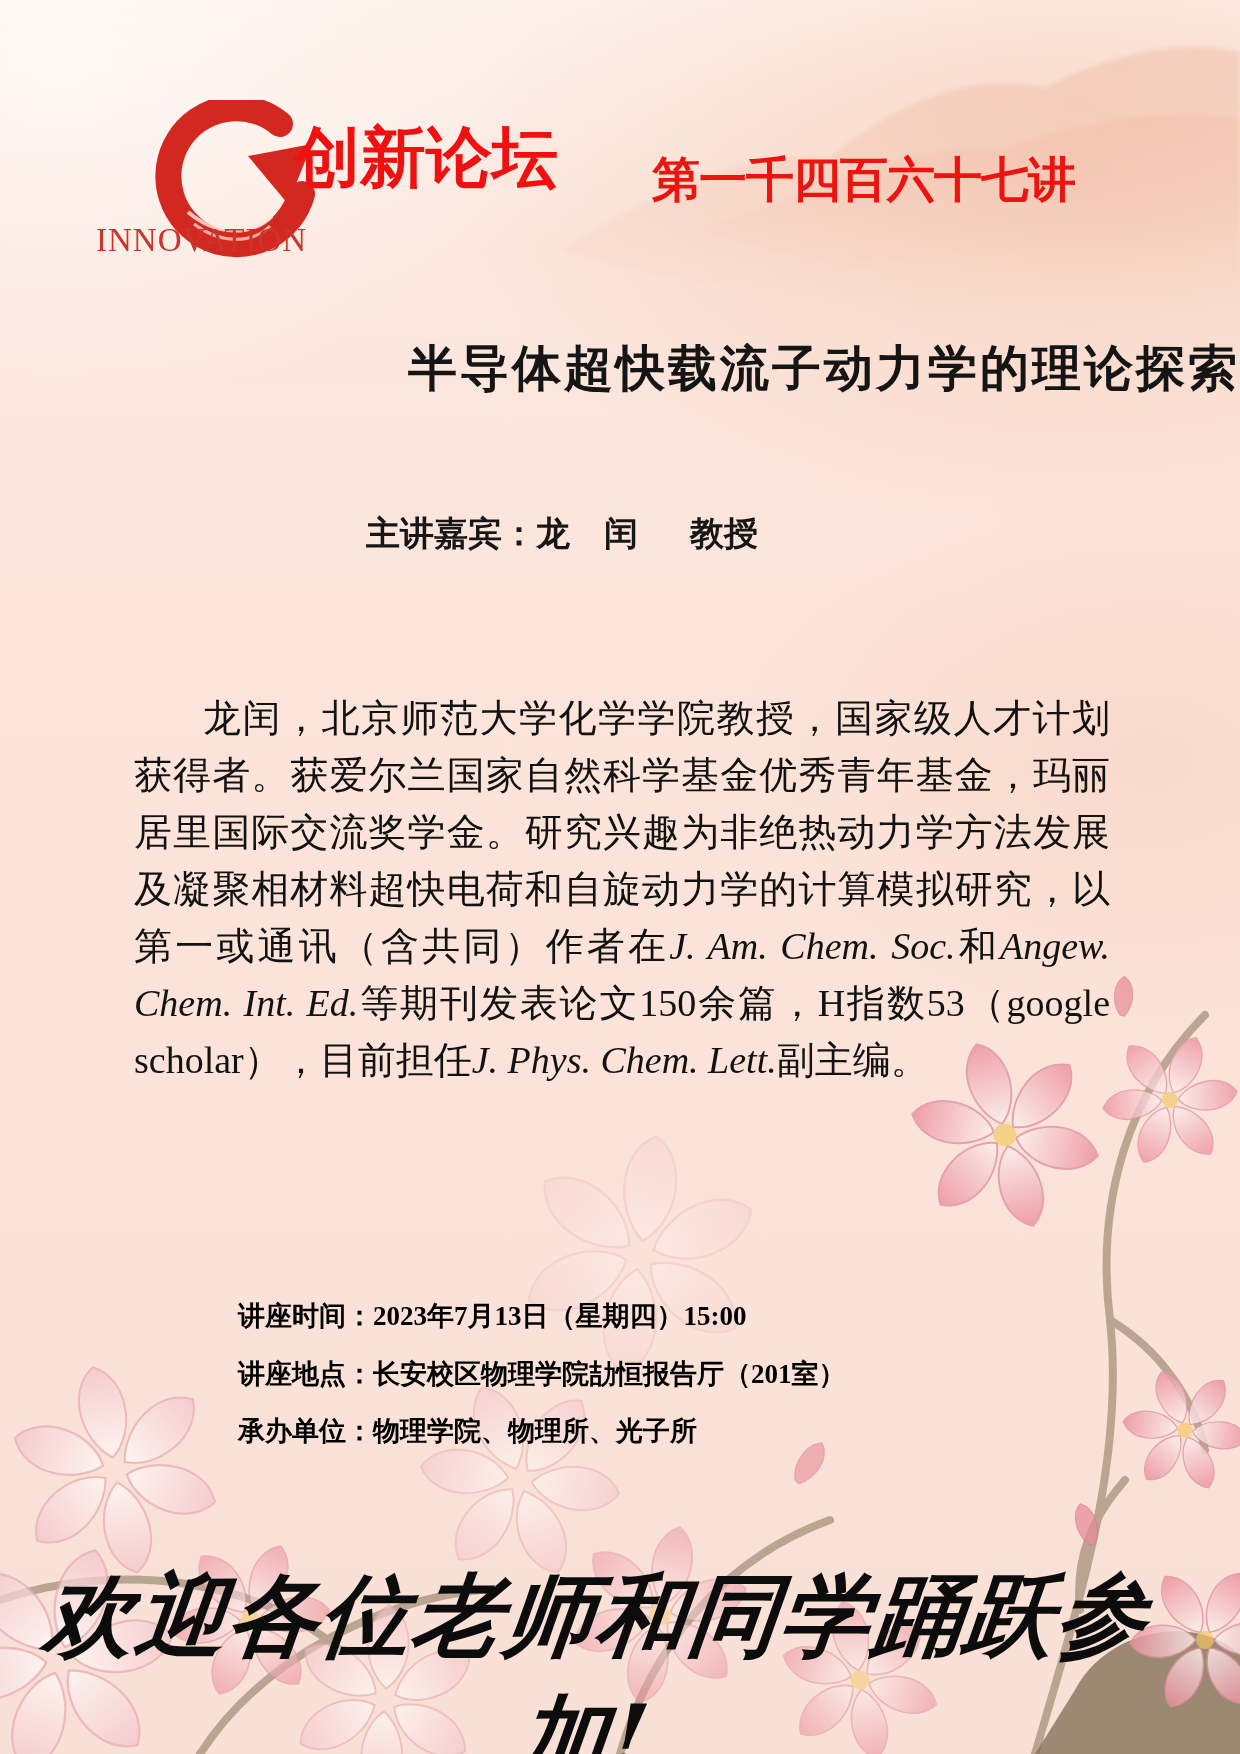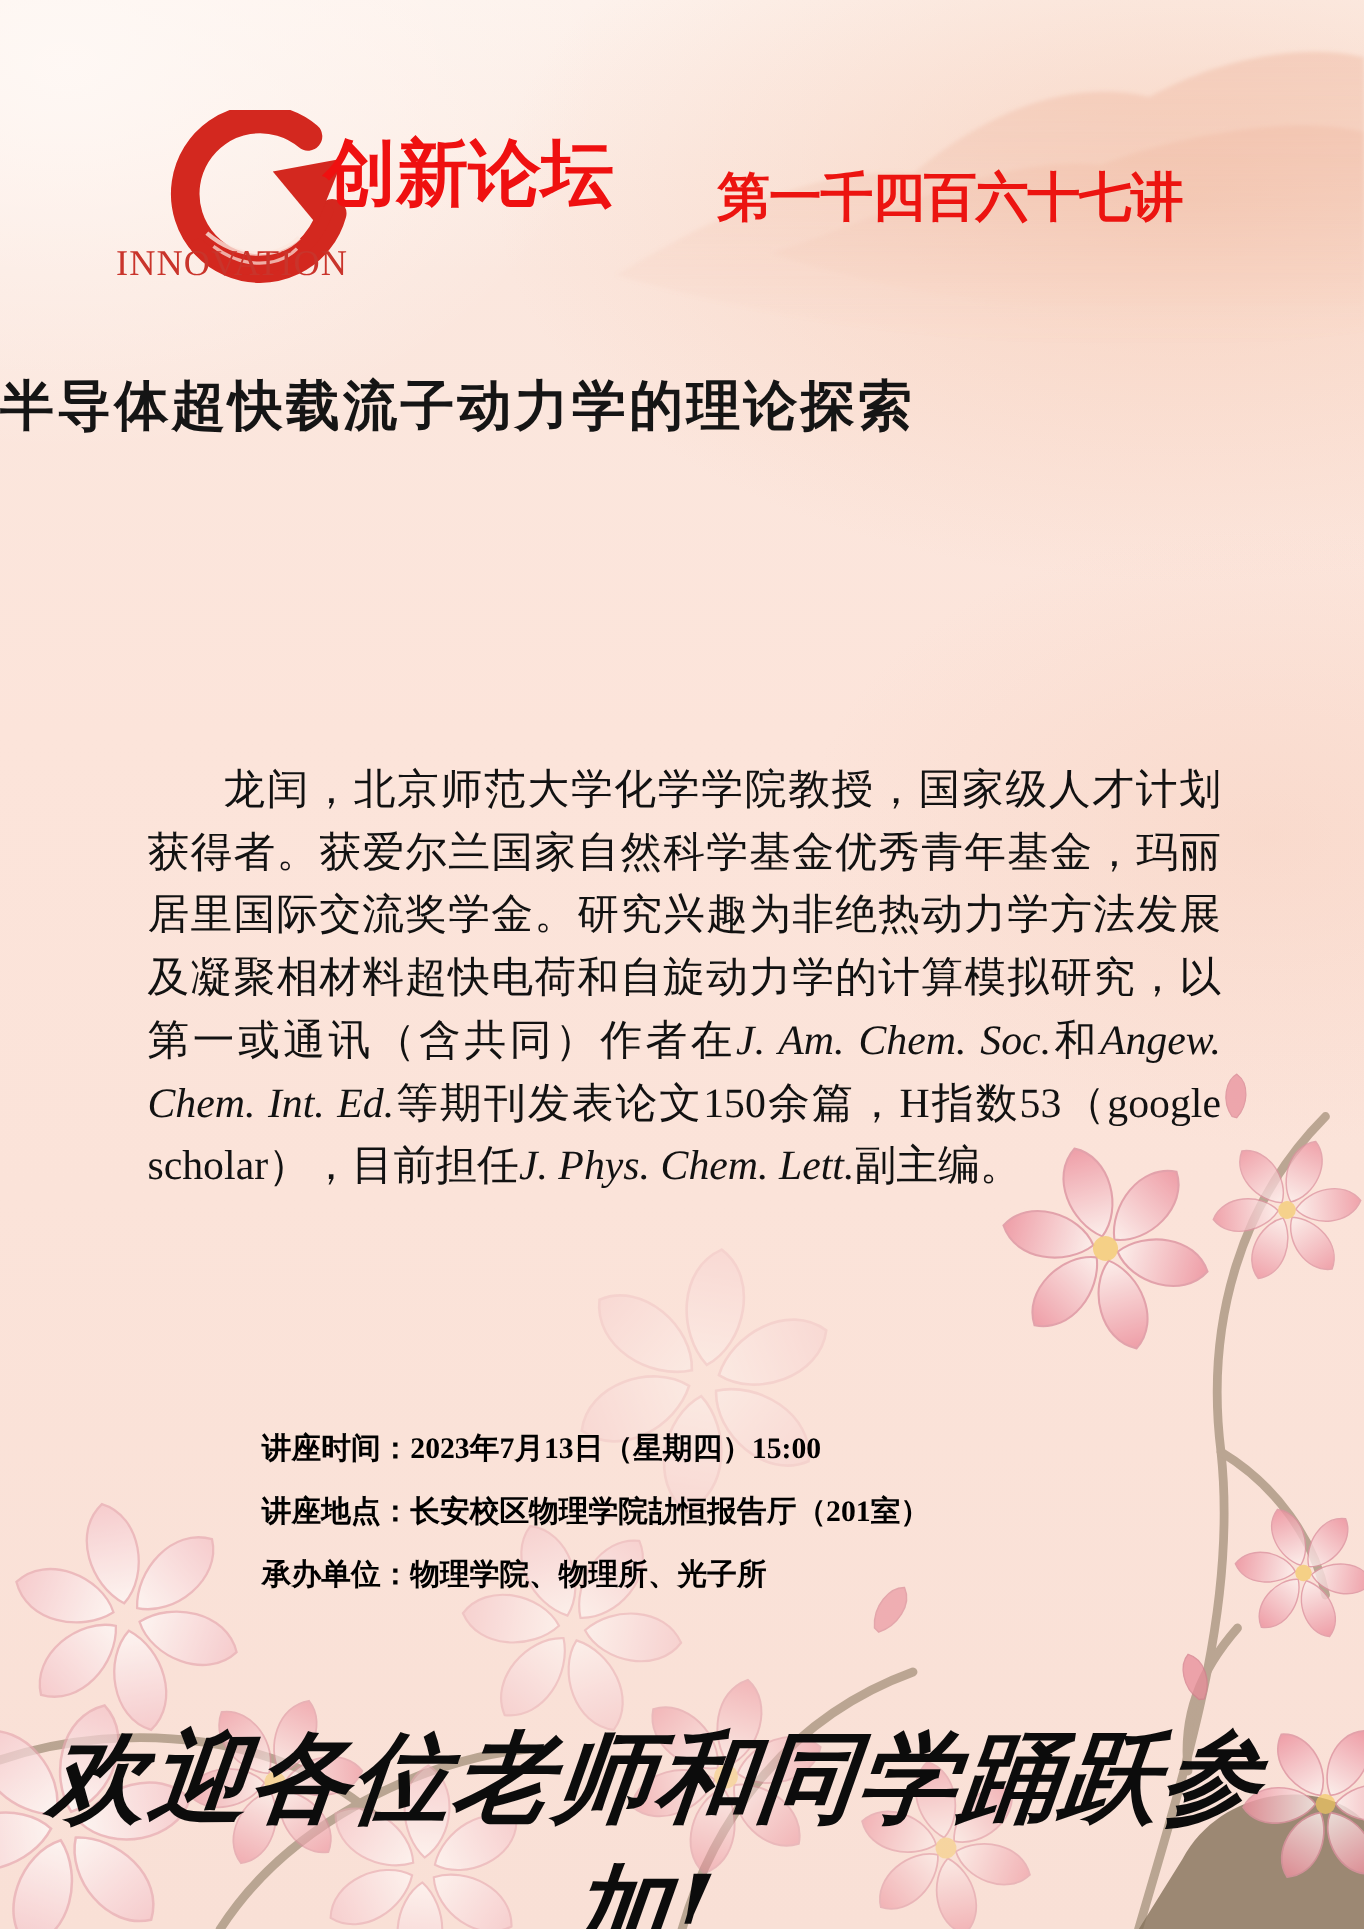--- a/index.html
+++ b/index.html
@@ -10,30 +10,30 @@
       radial-gradient(900px 500px at 1080px 180px, rgba(243,188,160,.45), rgba(243,188,160,0) 70%),
       radial-gradient(600px 400px at 1150px 760px, rgba(244,200,180,.35), rgba(244,200,180,0) 70%),
       radial-gradient(700px 500px at 60px 60px, rgba(255,250,247,.8), rgba(255,250,247,0) 70%),
       linear-gradient(180deg,#fdf2ec 0%,#fbe7de 14%,#fce4da 38%,#fbe3d9 62%,#f9e0d6 100%);
   }
   .decor{position:absolute;left:0;top:0;z-index:0;pointer-events:none;}
   .layer{position:absolute;z-index:2;}
 
   
   .logo-box{left:128px;top:100px;width:200px;height:170px;}
-  .innovation{left:96px;top:222px;width:230px;text-align:center;
+  .innovation{left:96px;top:222px;width:230px;text-align:left;
     font-family:"Liberation Serif",serif;font-size:33px;letter-spacing:1px;
     color:#c9342b;font-weight:400;}
   .forum-title{left:294px;top:120px;font-family:"Liberation Sans",sans-serif;
     font-weight:700;font-size:66px;line-height:1.15;color:#ef1010;letter-spacing:0px;}
   .lecture-no{left:652px;top:152px;font-family:"Liberation Sans",sans-serif;
     font-weight:700;font-size:48px;line-height:1.15;color:#ec1410;letter-spacing:-1px;}
 
   
-  .main-title{left:0;top:336px;width:1240px;text-align:left;
+  .main-title{left:0;top:336px;width:1240px;text-align:right;
     font-family:"Liberation Serif",serif;font-weight:600;font-size:49px;
     letter-spacing:3px;color:#151515;}
 
   
   .speakers{left:366px;top:508px;font-size:34px;font-weight:600;color:#161616;
     font-family:"Liberation Serif",serif;line-height:51px;white-space:nowrap;}
   .speakers .row{display:block;}
   .sp-title{margin-left:52px;}
 
   
@@ -143,20 +143,23 @@
     </svg>
   </div>
   <div class="layer innovation">INNOVATION</div>
 
   <div class="layer forum-title">创新论坛</div>
   <div class="layer lecture-no">第一千四百六十七讲</div>
 
   <div class="layer main-title">半导体超快载流子动力学的理论探索</div>
 
   <div class="layer speakers">
+    <span class="row">
+      <span>主讲嘉宾：</span><span>龙　闰</span><span class="sp-title">教授</span>
+    </span>
   </div>
 
   <div class="layer bio"><span>龙闰，北京师范大学化学学院教授，国家级人才计划获得者。获爱尔兰国家自然科学基金优秀青年基金，玛丽居里国际交流奖学金。研究兴趣为非绝热动力学方法发展及凝聚相材料超快电荷和自旋动力学的计算模拟研究，以第一或通讯（含共同）作者在</span><span class="it">J. Am. Chem. Soc.</span><span>和</span><span class="it">Angew. Chem. Int. Ed.</span><span>等期刊发表论文150余篇，H指数53（google scholar），目前担任</span><span class="it">J. Phys. Chem. Lett.</span><span>副主编。</span></div>
 
   <div class="layer details">
     <span class="row">
       <span>讲座时间：</span><span>2023年7月13日（星期四）15:00</span>
     </span>
     <span class="row">
       <span>讲座地点：</span><span>长安校区物理学院劼恒报告厅（201室）</span>

